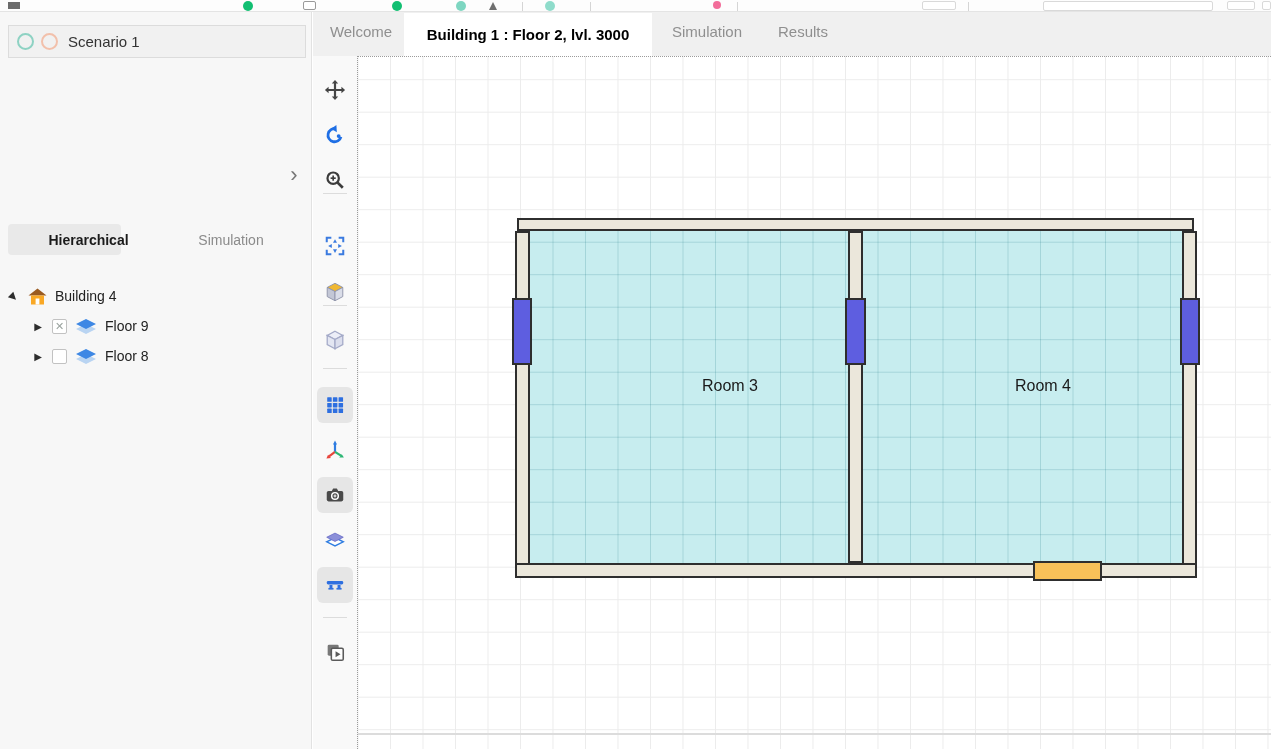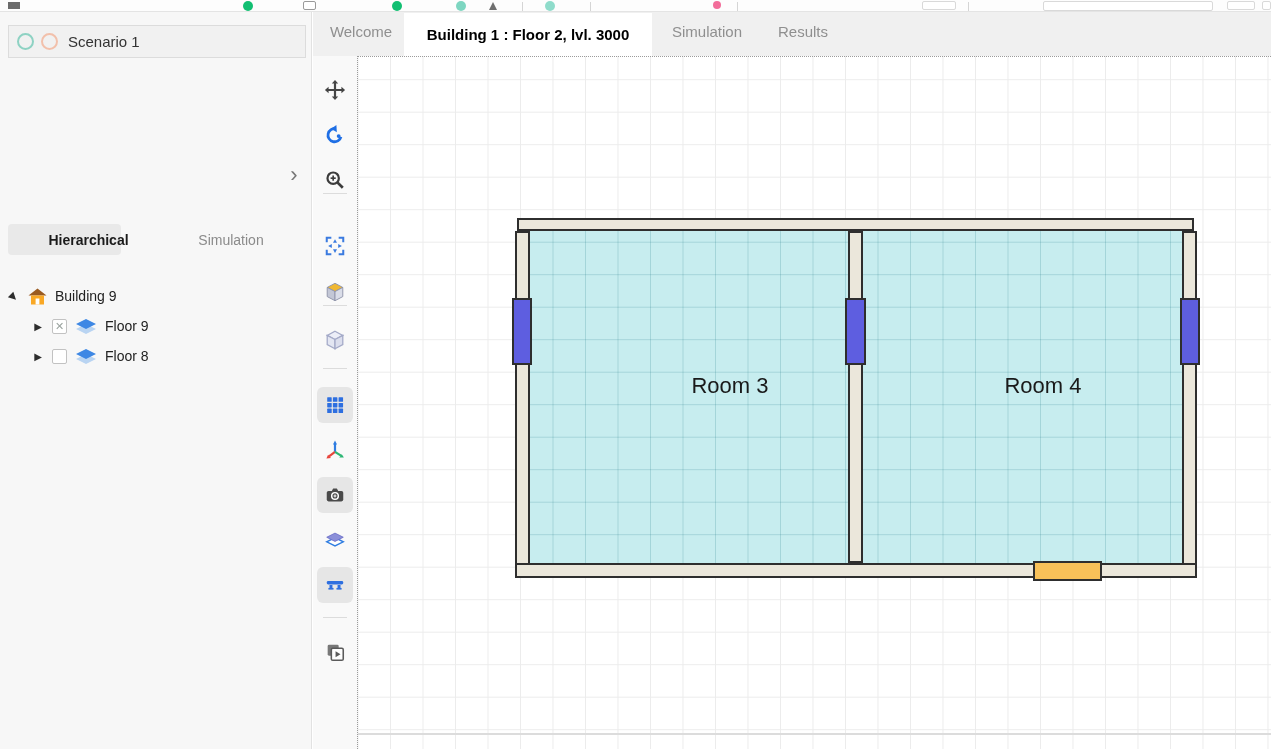--- a/index.html
+++ b/index.html
@@ -84,21 +84,21 @@
   .wall.top    { left:2px;   top:0;     width:677px; height:13px; }
   .wall.left   { left:0;     top:13px;  width:15px;  height:347px; }
   .wall.right  { left:667px; top:13px;  width:15px;  height:347px; }
   .wall.bottom { left:0;     top:345px; width:682px; height:15px; }
   .wall.middle { left:333px; top:13px;  width:15px;  height:332px; }
   .door { position:absolute; width:20px; height:67px; top:80px;
     background:var(--door-fill,#5e5ee0); border:2px solid var(--outline,#2e2e2e); }
   .door.d-left { left:-3px; }  .door.d-mid { left:330px; width:21px; } .door.d-right { left:665px; }
   .exit { position:absolute; left:518px; top:343px; width:69px; height:20px;
     background:var(--exit-fill,#f8c159); border:2px solid var(--outline,#2e2e2e); }
-  .room-label { position:absolute; transform:translate(-50%,-50%); font-size:22px; color:#1a1a1a; white-space:nowrap; }
+  .room-label { position:absolute; transform:translate(-50%,-50%); font-size:16px; color:#1a1a1a; white-space:nowrap; }
 </style>
 </head>
 <body>
 
 <div class="screen">
 
   <div class="top-strip">
     <div class="frag" style="left:8px; top:2px; width:12px; height:7px; background:#6b6b6b;"></div>
     <div class="frag frag-dot" style="left:243px; background:#12bf72;"></div>
     <div class="frag" style="left:303px; width:13px; height:9px; border:1.5px solid #9a9a9a; border-radius:2px; background:#fff;"></div>
@@ -132,21 +132,21 @@
     </div>
 
     <div class="tree">
       <div class="tree-row root">
         <span class="expander expanded">▶</span>
         <svg width="19" height="17" viewBox="0 0 19 17">
           <polygon points="9.5,0.5 18.5,7.5 0.5,7.5" fill="#9a5b21"></polygon>
           <rect x="3" y="7.5" width="13" height="9" fill="#f9a825"></rect>
           <rect x="7.6" y="10.5" width="3.8" height="6" fill="#ffffff"></rect>
         </svg>
-        <span class="tree-label">Building 9</span>
+        <span class="tree-label">Building 4</span>
       </div>
       <div class="tree-row child">
         <span class="expander">▶</span>
         <span class="checkbox">✕</span>
         <svg width="22" height="17" viewBox="0 0 22 17">
           <polygon points="11,6 21,11 11,16 1,11" fill="#b9d4f2"></polygon>
           <polygon points="11,1 21,6 11,11 1,6" fill="#3d87e4"></polygon>
         </svg>
         <span class="tree-label">Floor 9</span>
       </div>

